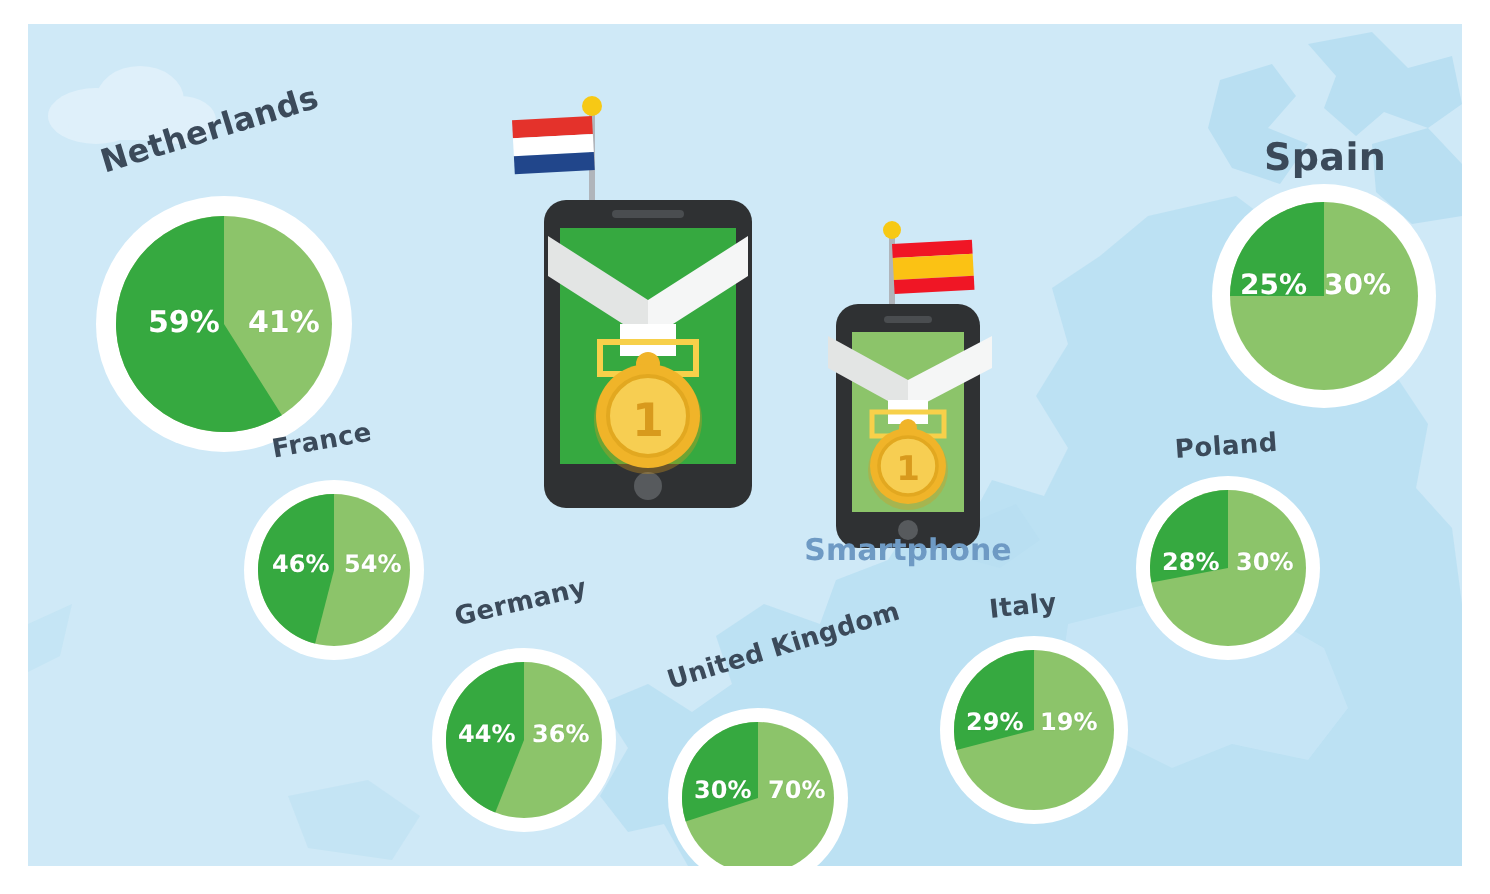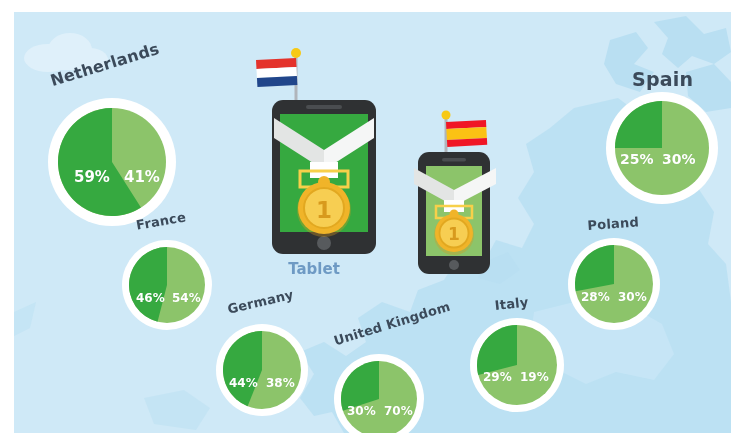--- a/index.html
+++ b/index.html
@@ -61,21 +61,20 @@
     position: absolute;
     display: block;
   }
   .pie-pct {
     position: absolute;
     color: #ffffff;
     font-weight: bold;
     font-family: "DejaVu Sans", sans-serif;
     white-space: nowrap;
     text-shadow: 0 0 1px rgba(0,0,0,0.08);
-    margin-top: 16px;
   }
 
   
   .device {
     position: absolute;
   }
   .device-caption {
     position: absolute;
     color: #6e9ac4;
     font-weight: bold;
@@ -142,21 +141,21 @@
     </div>
 
     <div class="pie-group" style="left:198px; top:288px; width:120px; height:112px;">
       <div class="pie-label" style="left:14px; top:2px; font-size:13px; transform:rotate(-13deg); transform-origin:left top;">Germany</div>
       <div class="pie-disc" style="left:4px; top:24px; width:92px; height:92px;"></div>
       <svg class="pie-svg" style="left:11px; top:31px;" width="78" height="78" viewBox="0 0 100 100">
         <circle cx="50" cy="50" r="50" fill="#8cc46a"></circle>
         <path d="M50,50 L50,0 A50,50 0 0,0 31.59,96.49 Z" fill="#36a940"></path>
       </svg>
       <div class="pie-pct" style="left:17px; top:60px; font-size:12px;text-align:center;">44%</div>
-      <div class="pie-pct" style="left:54px; top:60px; font-size:12px;">38%</div>
+      <div class="pie-pct" style="left:54px; top:60px; font-size:12px;">36%</div>
     </div>
 
     <div class="pie-group" style="left:308px; top:312px; width:130px; height:112px;">
       <div class="pie-label" style="left:10px; top:10px; font-size:13px; transform:rotate(-17deg); transform-origin:left top;">United Kingdom</div>
       <div class="pie-disc" style="left:12px; top:30px; width:90px; height:90px;"></div>
       <svg class="pie-svg" style="left:19px; top:37px;" width="76" height="76" viewBox="0 0 100 100">
         <circle cx="50" cy="50" r="50" fill="#8cc46a"></circle>
         <path d="M50,50 L50,0 A50,50 0 0,0 2.45,65.45 Z" fill="#36a940"></path>
       </svg>
       <div class="pie-pct" style="left:25px; top:64px; font-size:12px;">30%</div>
@@ -223,21 +222,20 @@
 
         <g>
           <circle cx="80" cy="140" r="6" fill="#f0b429"></circle>
           <circle cx="80" cy="168" r="27" fill="#d89a1d" opacity="0.35"></circle>
           <circle cx="80" cy="166" r="26" fill="#f0b429"></circle>
           <circle cx="80" cy="166" r="20" fill="#f7ce52"></circle>
           <circle cx="80" cy="166" r="20" fill="none" stroke="#e2a820" stroke-width="2"></circle>
           <text x="80" y="176" text-anchor="middle" font-family="DejaVu Sans, sans-serif" font-size="23" font-weight="bold" fill="#d89a1d">1</text>
         </g>
       </svg>
-      <div class="device-caption" style="left:24px; top:218px; width:92px; font-size:15px;">Tablet</div>
     </div>
 
     <div class="device" style="left:390px; top:90px; width:110px; height:180px;">
       <svg width="110" height="180" viewBox="0 0 110 180">
 
         <line x1="42" y1="14" x2="42" y2="66" stroke="#b0b5bb" stroke-width="3"></line>
         <circle cx="42" cy="13" r="4.5" fill="#f7c915"></circle>
 
         <g transform="rotate(-3 42 20)">
           <rect x="42" y="20" width="40" height="7" fill="#f01625"></rect>
@@ -260,16 +258,17 @@
 
         <g>
           <circle cx="50" cy="112" r="4.5" fill="#f0b429"></circle>
           <circle cx="50" cy="133" r="20" fill="#d89a1d" opacity="0.35"></circle>
           <circle cx="50" cy="131" r="19" fill="#f0b429"></circle>
           <circle cx="50" cy="131" r="14.5" fill="#f7ce52"></circle>
           <circle cx="50" cy="131" r="14.5" fill="none" stroke="#e2a820" stroke-width="1.8"></circle>
           <text x="50" y="138" text-anchor="middle" font-family="DejaVu Sans, sans-serif" font-size="17" font-weight="bold" fill="#d89a1d">1</text>
         </g>
       </svg>
+      <div class="device-caption" style="left:-6px; top:164px; width:112px; font-size:15px;">Smartphone</div>
     </div>
 
   </div>
 </div>
 
 </body></html>

